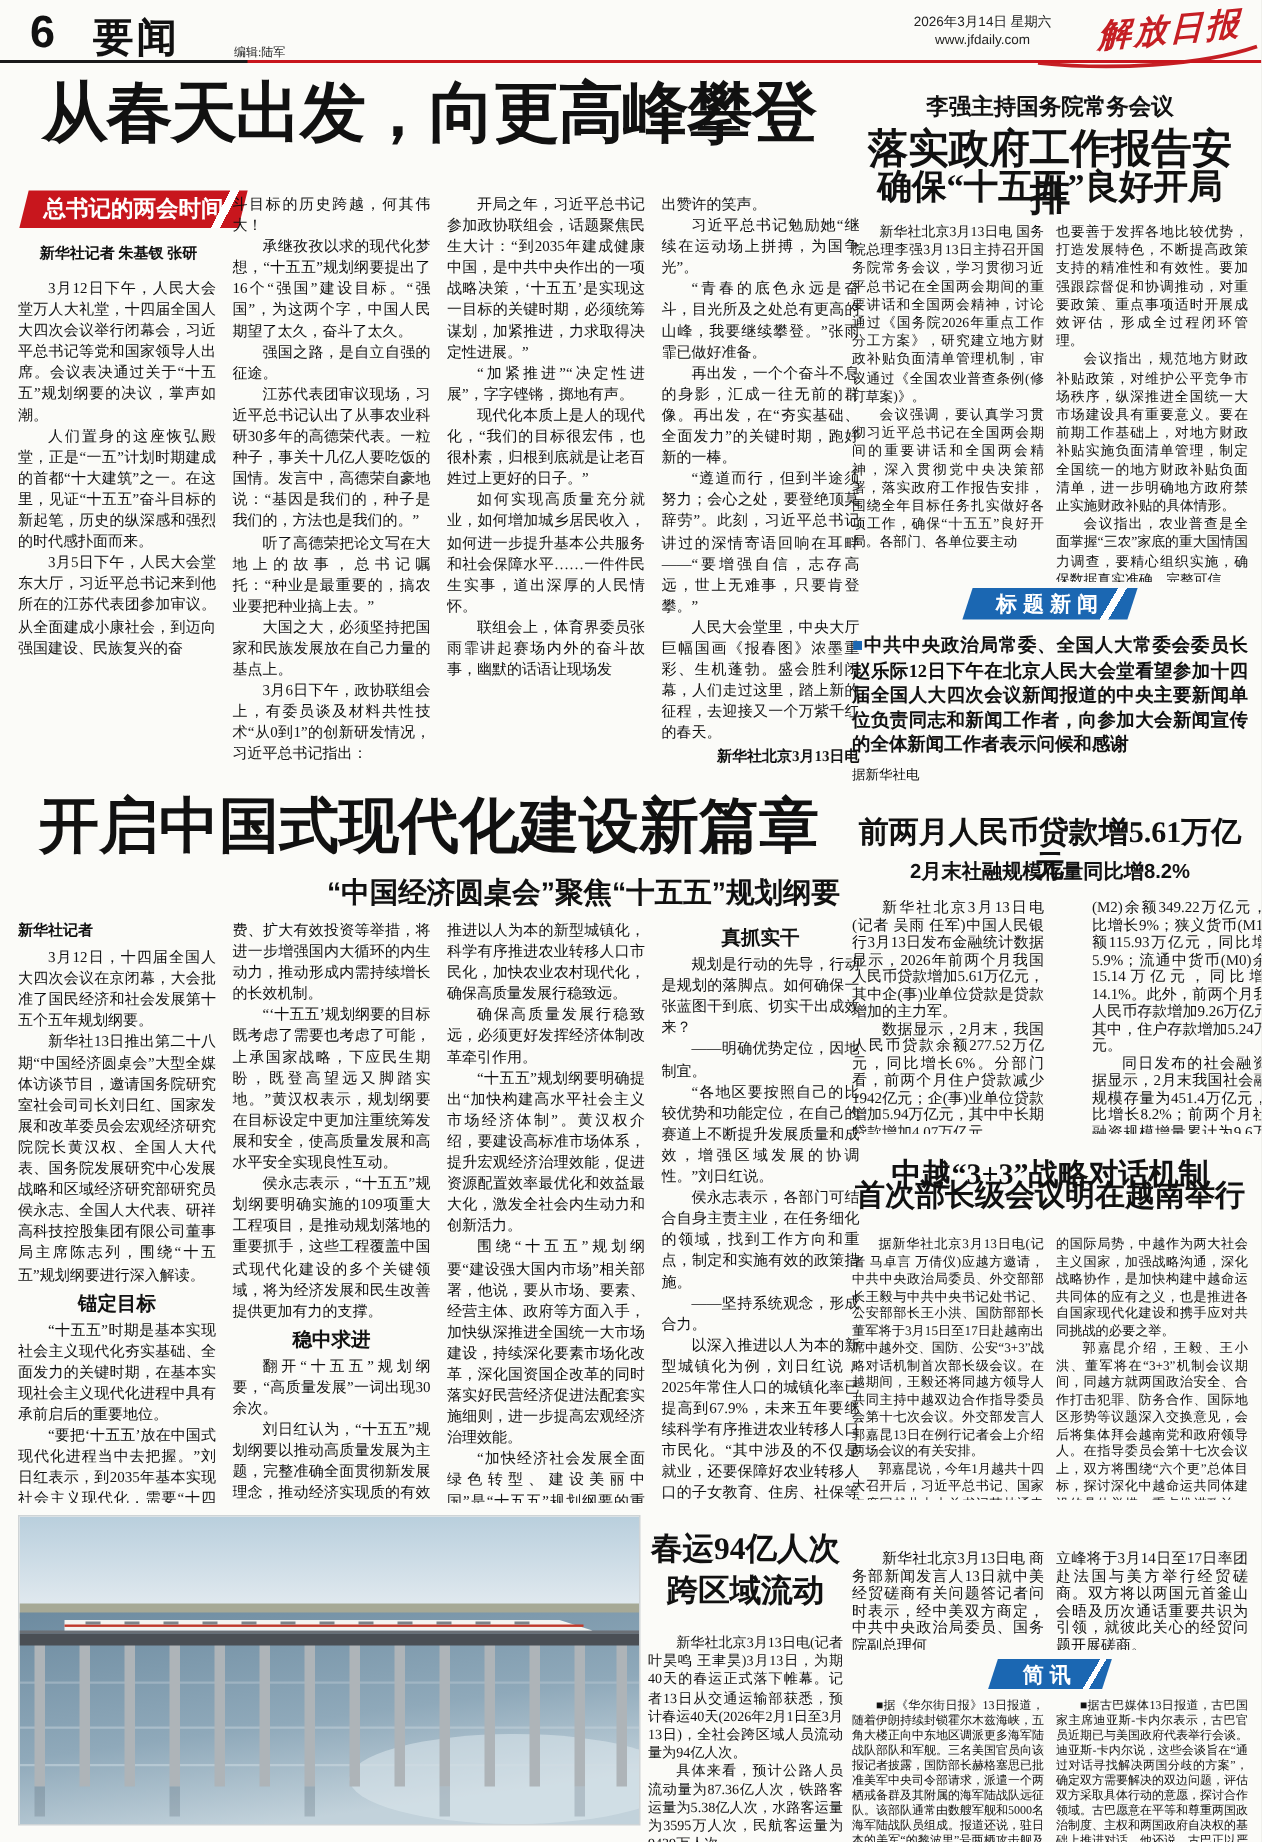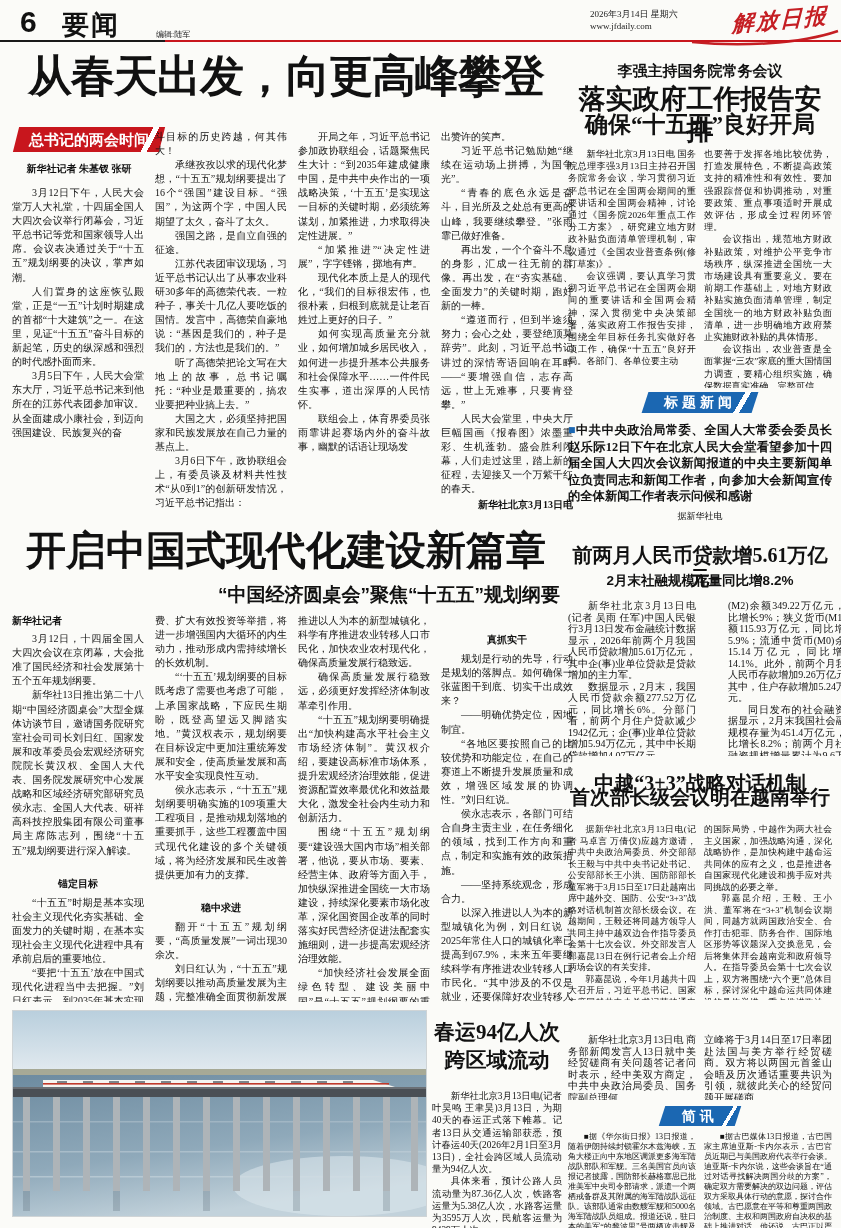--- a/index.html
+++ b/index.html
@@ -3,50 +3,50 @@
 <meta charset="utf-8">
 <style>
   html,body{margin:0;padding:0;background:#e8e8e4;}
   #page{position:relative;width:841px;height:1228px;margin:0 auto;background:#fbfbf8;overflow:hidden;
         font-family:"Liberation Serif","DejaVu Serif",serif;color:#111;}
   .abs{position:absolute;}
   
   .pagenum{font-family:"Liberation Sans","DejaVu Sans",sans-serif;font-weight:900;font-size:30px;}
   .section{font-family:"Liberation Sans","DejaVu Sans",sans-serif;font-weight:900;font-size:27px;letter-spacing:2px;}
   .editor{font-size:8px;color:#222;}
-  .dateblock{font-size:9px;line-height:12px;text-align:left;color:#222;font-family:Liberation Serif, serif;}
+  .dateblock{font-size:9px;line-height:12px;text-align:center;color:#222;font-family:Liberation Sans, sans-serif;}
   .masthead{font-style:italic;font-weight:900;font-size:22px;color:#c51f24;letter-spacing:2px;transform:rotate(-5deg) skewX(-6deg);white-space:nowrap;}
   .rule-black{background:#1a1a1a;height:2.5px;}
   .rule-red{background:#c8161d;height:2px;}
   
   .h-main{font-family:"Liberation Sans","DejaVu Sans",sans-serif;font-weight:900;font-size:44px;line-height:1.1;text-align:center;letter-spacing:-1px;}
   .h-serif{font-weight:900;text-align:center;line-height:1.15;}
   .kicker{font-family:"Liberation Sans","DejaVu Sans",sans-serif;font-weight:700;text-align:center;}
   .subtitle{font-family:"Liberation Sans","DejaVu Sans",sans-serif;font-weight:700;text-align:center;}
   
   .col{position:absolute;text-align:justify;overflow:hidden;}
   .main-col{font-size:10px;line-height:14.1px;}
   .side-col{font-size:9.2px;line-height:12.2px;}
   .tight-col{font-size:10px;line-height:11.5px;}
   .brief-col{font-size:8px;line-height:10px;}
   .p{margin:0;text-indent:2em;}
   .cont{text-indent:0;}
-  .subhead{font-family:"Liberation Sans","DejaVu Sans",sans-serif;font-weight:700;font-size:10px;text-align:center;text-indent:0;margin:19px 0 5px;}
+  .subhead{font-family:"Liberation Sans","DejaVu Sans",sans-serif;font-weight:700;font-size:13px;text-align:center;text-indent:0;margin:4px 0 5px;}
   .byline2{font-weight:700;text-indent:0;margin-bottom:4px;}
   .endsign{font-weight:700;text-indent:0;text-align:right;margin-top:2px;}
   .byline-c{font-weight:700;text-align:center;font-size:10px;}
   
   .badge{transform:skewX(-14deg);background:linear-gradient(105deg,#c8161d 88%,#fff 88%,#fff 92%,#c8161d 92%);
          color:#fff;text-align:center;}
   .badge>span{display:block;transform:skewX(14deg);font-family:"Liberation Sans","DejaVu Sans",sans-serif;font-weight:900;font-size:15px;line-height:25px;}
   .banner{transform:skewX(-18deg);background:linear-gradient(105deg,#1b67b2 84%,#fff 84%,#fff 89%,#1b67b2 89%);color:#fff;text-align:center;}
   .banner>span{display:block;transform:skewX(18deg);font-family:"Liberation Sans","DejaVu Sans",sans-serif;font-weight:700;font-size:14px;line-height:21px;letter-spacing:4px;}
   .hlnews{font-size:12.3px;line-height:16.6px;font-weight:700;text-align:justify;}
   .hlnews .p::first-letter{color:#1b67b2;}
-  .hl-src{font-weight:400;font-size:9px;text-align:center;margin-top:3px;}
+  .hl-src{font-weight:400;font-size:9px;text-align:left;margin-top:3px;}
   .photo{border:1px solid #cfd4d6;}
 </style>
 </head>
 <body>
 
 <div id="page">
 
   <div class="abs pagenum" style="left:20px;top:5px;">6</div>
   <div class="abs section" style="left:62px;top:7px;">要闻</div>
   <div class="abs editor" style="left:136px;top:29px;padding-left:20px;">编辑:陆军</div>

